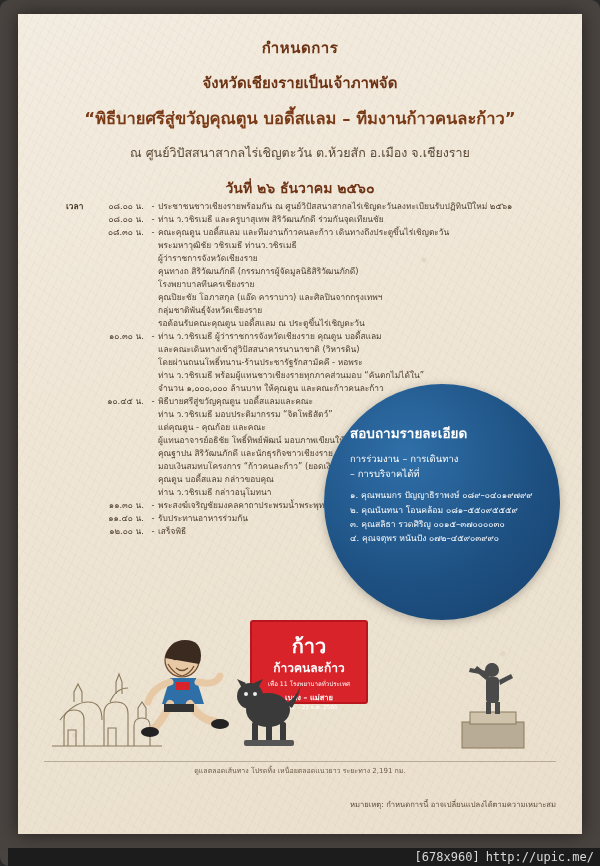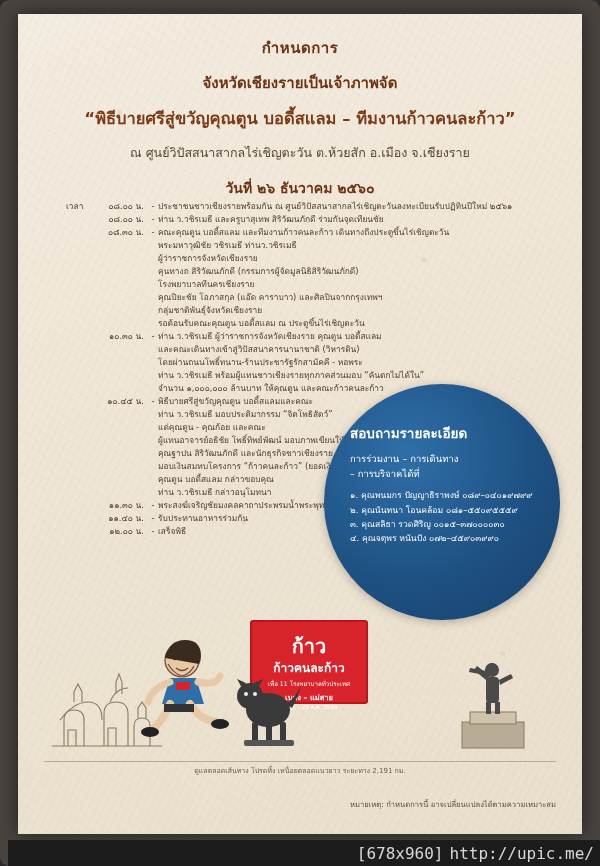--- a/index.html
+++ b/index.html
@@ -45,21 +45,21 @@
   .hdr .l3 { font-size: 16.5px; font-weight: bold; margin-top: 10px; color: #7a3a16; }
   .hdr .l4 { font-size: 12.5px; margin-top: 12px; color: #5b4a36; }
   .hdr .l5 { font-size: 14px; font-weight: bold; margin-top: 14px; color: #6d3314; }
 
   
   #sched {
     position: absolute; left: 48px; top: 186px; width: 500px;
     font-size: 8.4px; color: #4a3a2a; line-height: 1.55;
   }
   .row { display: flex; align-items: baseline; }
-  .tcol { width: 26px; flex: none; text-align: left; color: #4a3a2a; }
+  .tcol { width: 26px; flex: none; text-align: left; color: #4a3a2a; font-weight: bold; }
   .hcol { width: 56px; flex: none; text-align: right; padding-right: 4px; }
   .dash { width: 10px; flex: none; text-align: center; }
   .dcol { flex: 1 1 auto; }
   .row.cont .dash { color: transparent; }
 
   
   #contact {
     position: absolute; right: 22px; bottom: 214px;
     width: 236px; height: 236px; border-radius: 50%;
     background: radial-gradient(circle at 35% 30%, #2f6fa8 0%, #1d4f80 60%, #17426e 100%);
@@ -90,22 +90,22 @@
   .caption {
     position: absolute; left: 0; right: 0; bottom: 2px; text-align: center;
     font-size: 7px; color: #6b5b46;
   }
   .note {
     position: absolute; right: 26px; bottom: 24px;
     font-size: 7.6px; color: #5b4a36;
   }
   
   #footbar {
-    position: absolute; left: 8px; right: 0; bottom: 0; height: 26px;
-    background: #1c1c1c; color: #d8d8d8; font-size: 16px;
+    position: absolute; left: 8px; right: 0; bottom: 0; height: 18px;
+    background: #1c1c1c; color: #d8d8d8; font-size: 12px;
     display: flex; align-items: center; justify-content: flex-end;
     padding-right: 6px; font-family: "DejaVu Sans Mono", monospace;
   }
   svg { display: block; }
 </style>
 </head>
 <body>
 
 <div id="frame">
 

